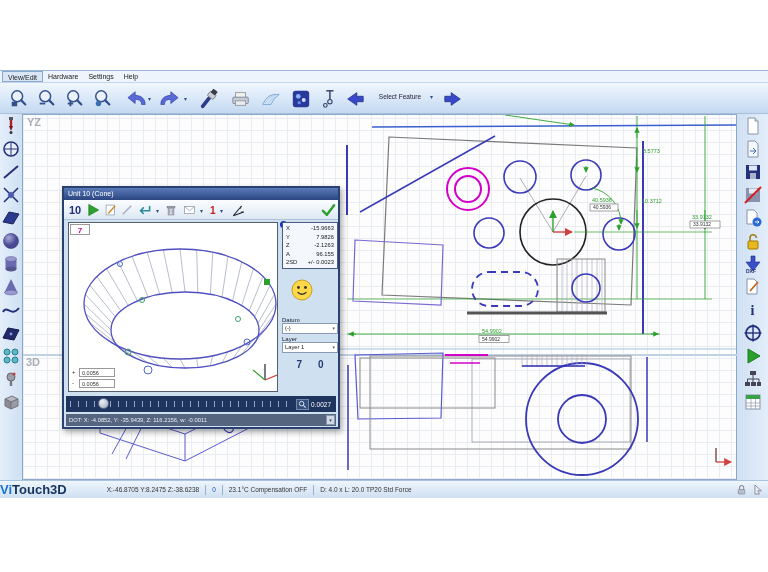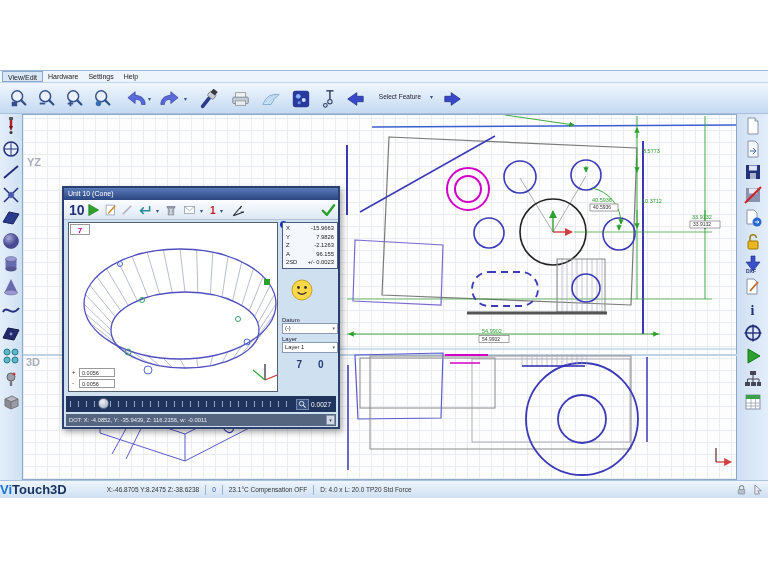--- a/index.html
+++ b/index.html
@@ -24,21 +24,21 @@
   .side-l { position:absolute; left:0; top:0; width:22px; height:366px; background:linear-gradient(90deg,#e4eefb,#cfe0f2); display:flex; flex-direction:column; align-items:center; padding-top:2px; gap:3px; }
   .side-r { position:absolute; right:0; top:0; width:31px; height:366px; background:linear-gradient(90deg,#cfe0f2,#e4eefb); display:flex; flex-direction:column; align-items:center; padding-top:2px; gap:3px; }
   .ic { width:20px; height:20px; display:block; }
   .canvas { position:absolute; left:22px; top:0; width:715px; height:366px; border:1px solid #8aa8c8; background:
       repeating-linear-gradient(0deg,#e9edf2 0 1px,transparent 1px 12px),
       repeating-linear-gradient(90deg,#e9edf2 0 1px,transparent 1px 12px),
       repeating-linear-gradient(0deg,#dde3ea 0 1px,transparent 1px 60px),
       repeating-linear-gradient(90deg,#dde3ea 0 1px,transparent 1px 60px),
       #fdfdfd; }
   .vp-label { position:absolute; font-size:11px; font-weight:bold; color:#a8aeb8; }
-  .vp-yz { left:4px; top:1px;margin-top:40px; }
+  .vp-yz { left:4px; top:1px; }
   .vp-3d { left:3px; top:241px; }
   .vp-divider { position:absolute; left:0; top:239px; width:715px; height:2px; background:#c0d2e6; }
   .drawing-svg { position:absolute; left:0; top:0; }
 
   
   .dialog { position:absolute; left:62px; top:115px; width:278px; height:243px; background:#cfe0f0; border:2px solid #2a4070; box-shadow:2px 3px 6px rgba(0,0,0,.35); }
   .dlg-title { height:12px; background:linear-gradient(#5a7ab8,#2a4580); color:#fff; font-size:7px; line-height:12px; padding-left:4px; }
   .dlg-toolbar { position:relative; height:20px; background:linear-gradient(#fbfdff,#dde8f4); border-bottom:1px solid #b0c4dc; }
   .dti { position:absolute; top:2px; height:16px; display:flex; align-items:center; justify-content:center; }
   .dlg-view { position:absolute; left:4px; top:34px; width:210px; height:170px; background:#fff; border:1px solid #55606e; }
@@ -498,21 +498,21 @@
       <svg width="13" height="13" viewBox="0 0 20 20">
             <path d="M6 17 L6 3 L16 12 L10.5 12 L13 17 Z" fill="#e8ecf2" stroke="#667"></path>
           </svg>
     </div>
   </div>
 
   <div class="dialog">
     <div class="dlg-title">Unit 10 (Cone)</div>
 
     <div class="dlg-toolbar">
-      <span class="dti" style="left:5px;font-size:14px;font-weight:bold;color:#24307a">10</span>
+      <span class="dti" style="left:5px;font-size:11px;font-weight:bold;color:#24307a">10</span>
       <div class="dti" style="left:22px">
             <svg width="14" height="14" viewBox="0 0 20 20">
               <polygon points="4,2 18,10 4,18" fill="#2ca02c" stroke="#1a7a1a"></polygon>
             </svg>
           </div>
       <div class="dti" style="left:40px">
             <svg width="14" height="14" viewBox="0 0 20 20">
               <rect x="3" y="3" width="12" height="14" fill="#fff" stroke="#8894a8"></rect>
               <line x1="6" y1="15" x2="16" y2="4" stroke="#d08820" stroke-width="2"></line>
             </svg>

